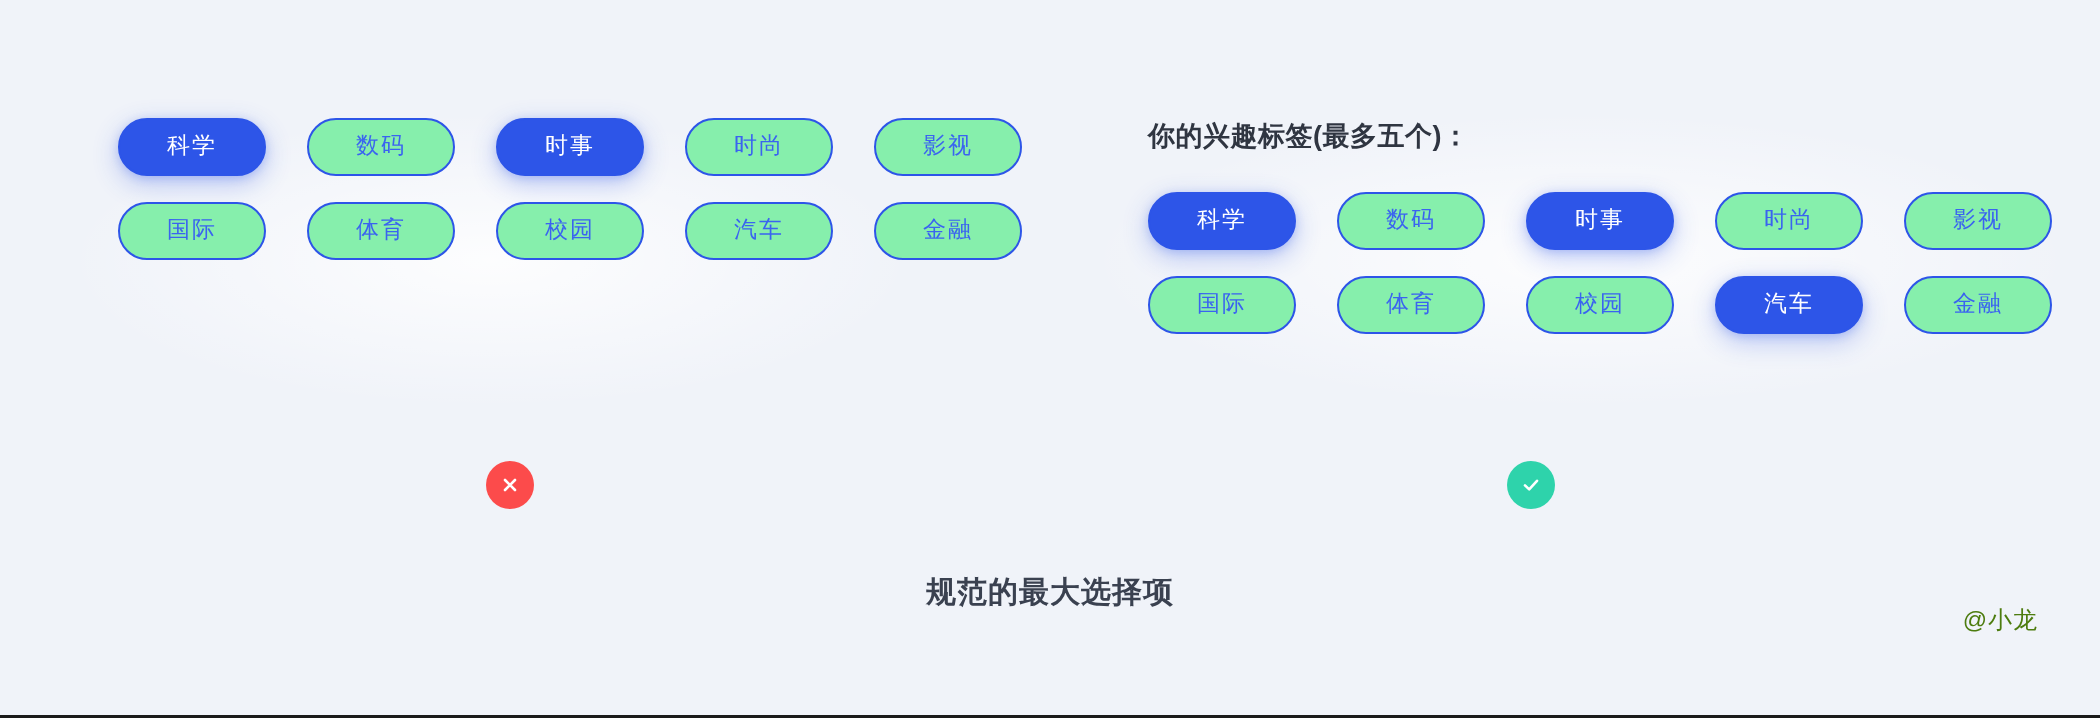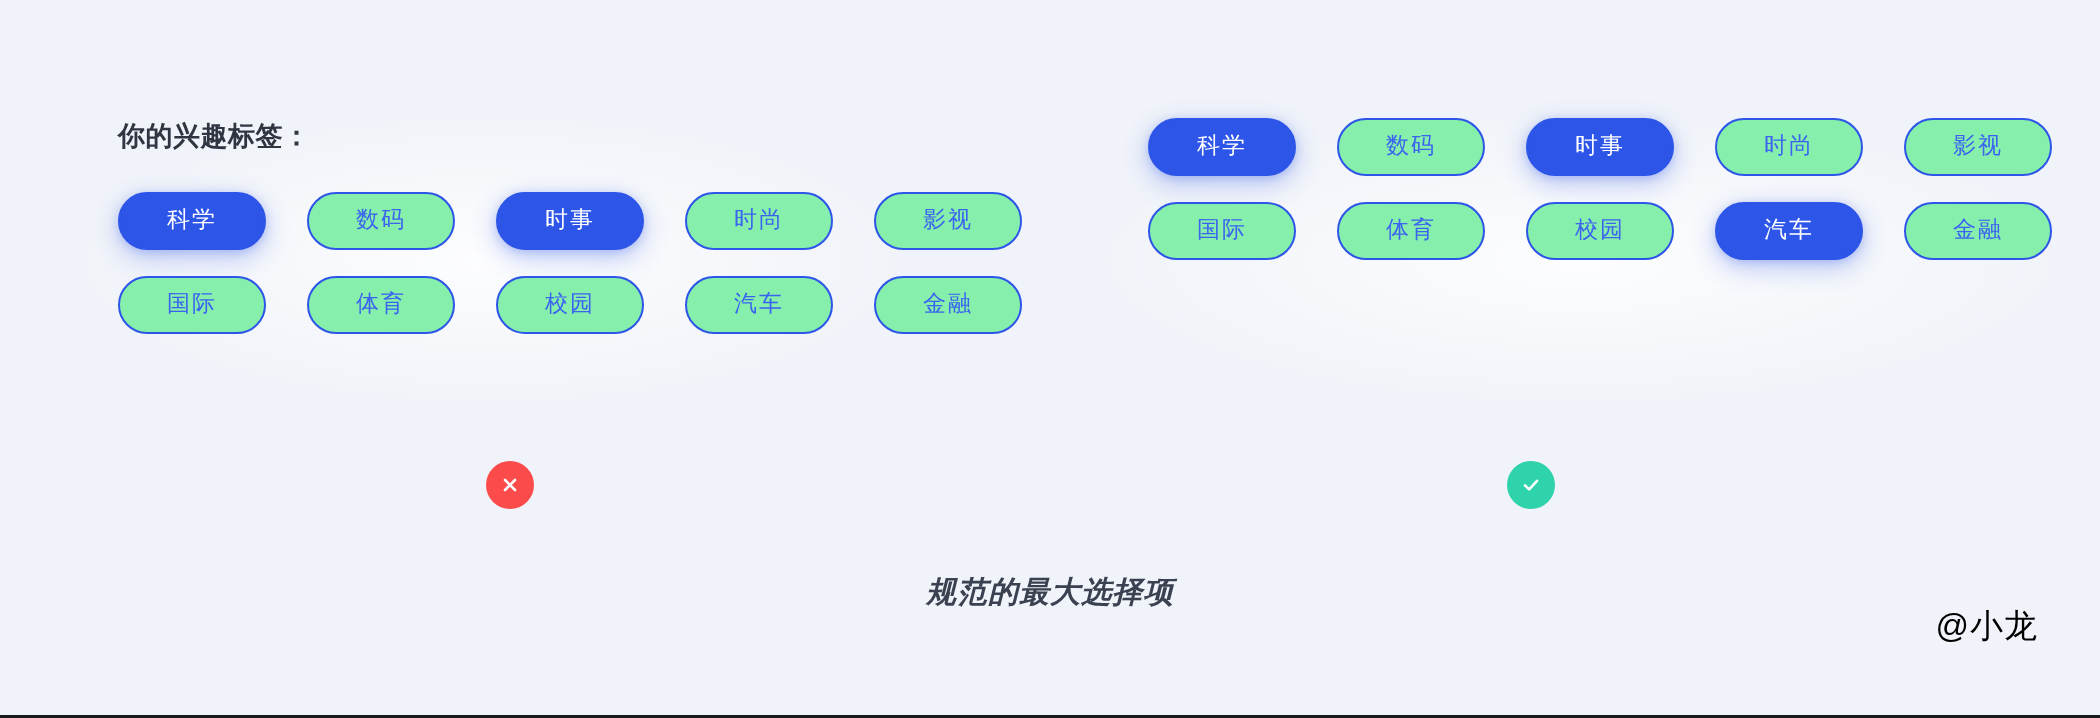--- a/index.html
+++ b/index.html
@@ -133,43 +133,41 @@
     position: absolute;
     z-index: 2;
     left: 0;
     right: 0;
     top: 572px;
     text-align: center;
     font-size: 30px;
     font-weight: 700;
     color: #3a4150;
     letter-spacing: 1px;
-    font-style: italic;
   }
 
   .watermark {
     position: absolute;
     z-index: 2;
     right: 62px;
     top: 604px;
-    font-size: 33px;
-    color: #000000;
+    font-size: 24px;
+    color: #4d7c0f;
     letter-spacing: 1px;
   }
 </style>
 </head>
 <body>
 
 <div class="bg-glow left"></div>
 <div class="bg-glow right"></div>
 
 <div class="panels">
 
   <div class="panel left">
-    <div class="panel-label">你的兴趣标签：</div>
     <div class="chip-row">
       <div class="chip-slot">
         <div class="chip selected">科学</div>
         </div>
       <div class="chip-slot">
         <div class="chip unselected">数码</div>
         </div>
       <div class="chip-slot">
         <div class="chip selected">时事</div>
         </div>
@@ -193,20 +191,21 @@
       <div class="chip-slot">
         <div class="chip unselected">汽车</div>
         </div>
       <div class="chip-slot">
         <div class="chip unselected">金融</div>
         </div>
     </div>
   </div>
 
   <div class="panel right">
+    <div class="panel-label">你的兴趣标签(最多五个)：</div>
     <div class="chip-row">
       <div class="chip-slot">
         <div class="chip selected">科学</div>
         </div>
       <div class="chip-slot">
         <div class="chip unselected">数码</div>
         </div>
       <div class="chip-slot">
         <div class="chip selected">时事</div>
         </div>

